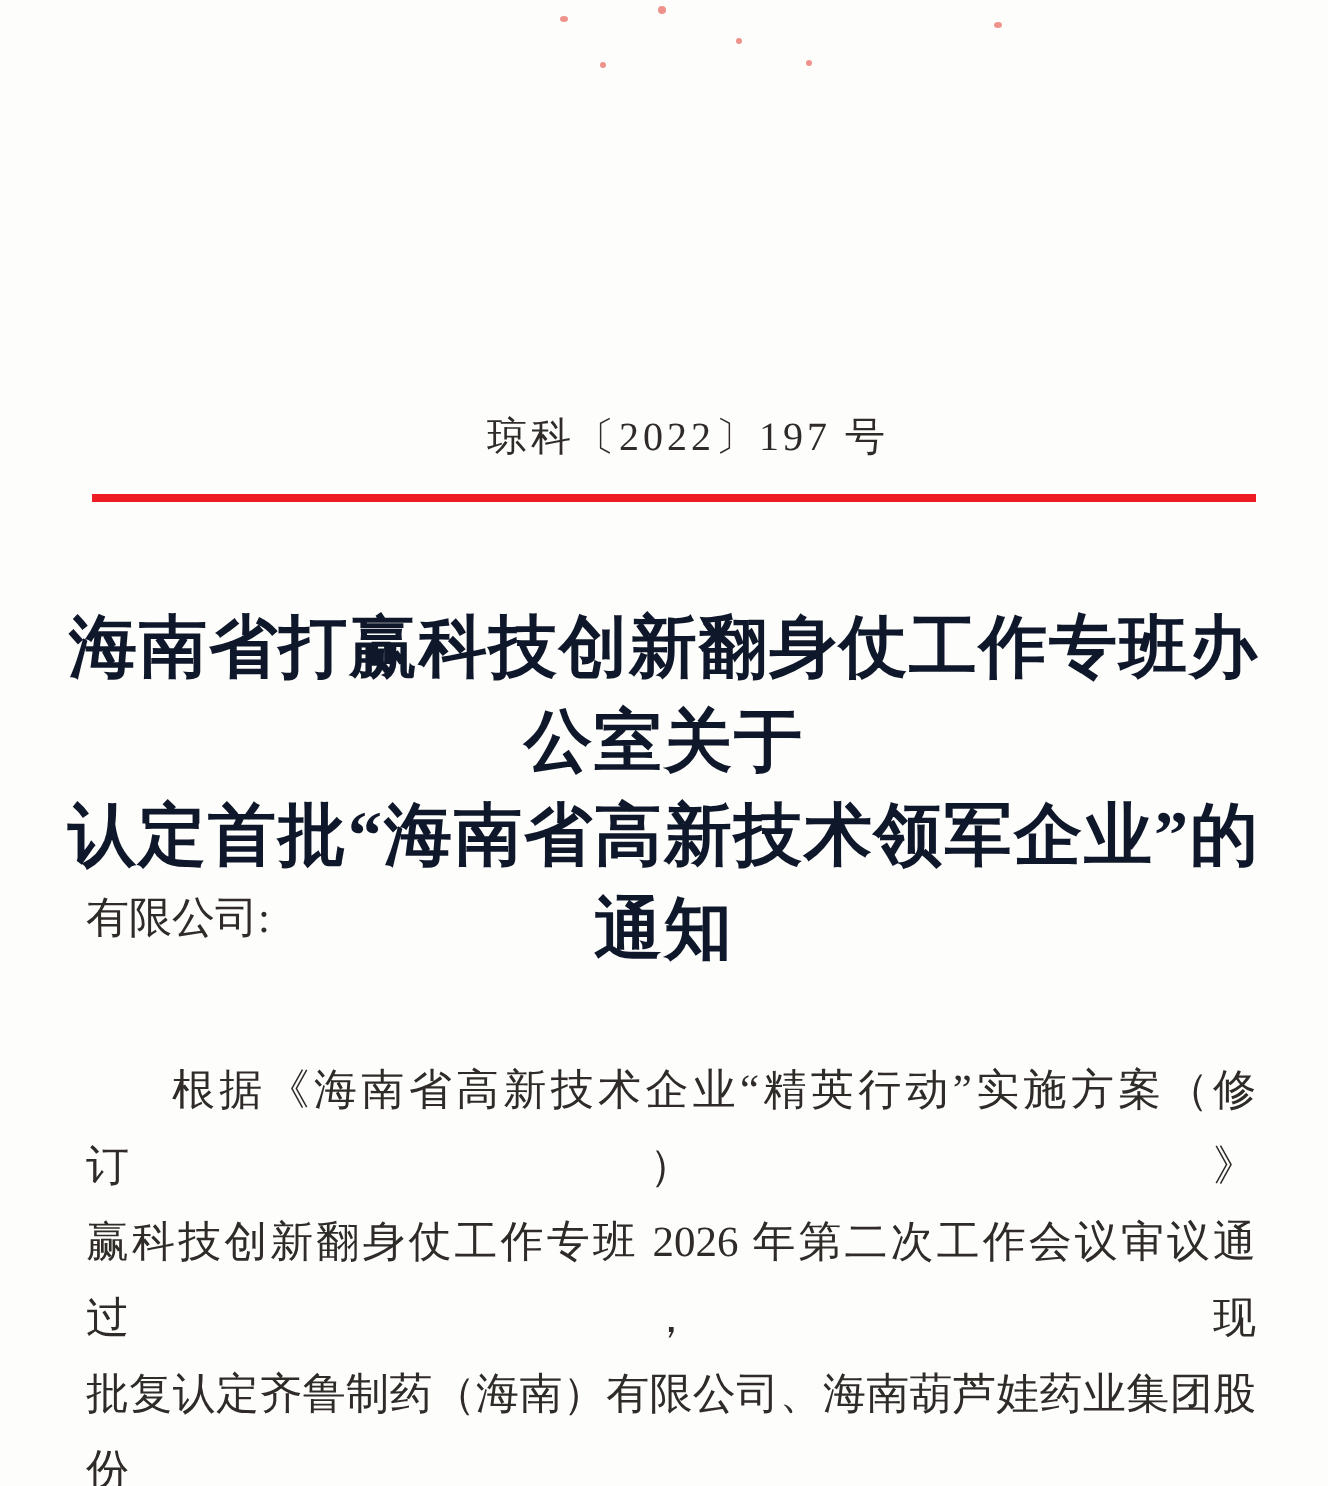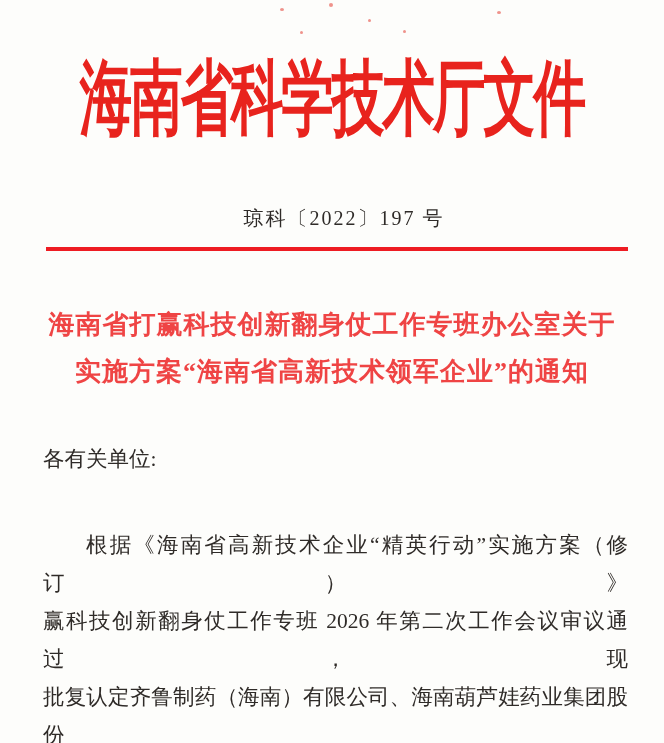--- a/index.html
+++ b/index.html
@@ -55,24 +55,24 @@
     background: #ee1c23;
   }
 
   
   .notice-title {
     position: absolute;
     top: 301px;
     left: 18px;
     right: 18px;
     text-align: center;
-    font-size: 26px;
+    font-size: 34px;
     line-height: 47px;
     font-weight: 700;
-    color: #ef4444;
+    color: #0f172a;
     letter-spacing: 1px;
   }
 
   
   .body-text {
     position: absolute;
     top: 440px;
     left: 43px;
     width: 585px;
     font-size: 21.5px;
@@ -102,34 +102,31 @@
 
 <div class="page">
 
   <span class="speck s1"></span>
   <span class="speck s2"></span>
   <span class="speck s3"></span>
   <span class="speck s4"></span>
   <span class="speck s5"></span>
   <span class="speck s6"></span>
 
-  <div class="red-header">
-    <span class="stretch">海南省科学技术厅文件</span>
-  </div>
 
   <div class="doc-number">琼科〔2022〕197 号</div>
 
   <div class="red-rule"></div>
 
   <div class="notice-title">
     <div>海南省打赢科技创新翻身仗工作专班办公室关于</div>
-    <div>实施方案“海南省高新技术领军企业”的通知</div>
+    <div>认定首批“海南省高新技术领军企业”的通知</div>
   </div>
 
   <div class="body-text">
-    <div class="line">各有关单位:</div>
+    <div class="line">有限公司:</div>
     <div class="line just indent">根据《海南省高新技术企业“精英行动”实施方案（修订）》</div>
     <div class="line just">赢科技创新翻身仗工作专班 2026 年第二次工作会议审议通过，现</div>
     <div class="line just">批复认定齐鲁制药（海南）有限公司、海南葫芦娃药业集团股份</div>
 
   </div>
 
 </div>
 
 </body></html>

